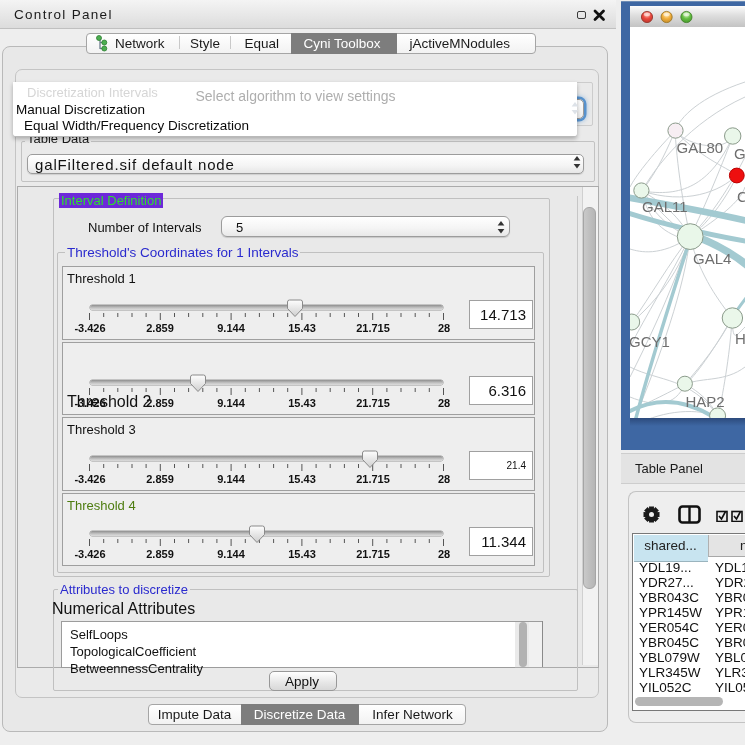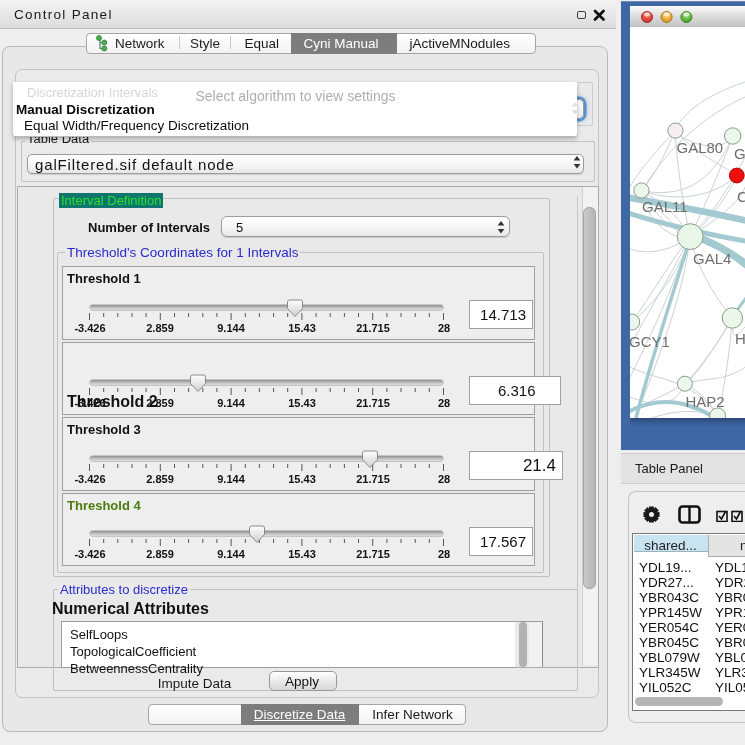--- a/index.html
+++ b/index.html
@@ -1,19 +1,19 @@
 <!DOCTYPE html>
 <html><head>
 <meta charset="utf-8">
 <style>
   html,body{margin:0;padding:0;}
   body{width:745px;height:745px;position:relative;background:#eeeeee;
        font-family:"Liberation Sans",sans-serif;overflow:hidden;}
   .abs{position:absolute;}
-  .bold{font-weight:bold;}
+  .bold{font-weight:normal;}
 </style>
 </head>
 <body>
 
 <div class="abs" style="left:0;top:0;width:615.5px;height:28px;background:linear-gradient(#f4f4f4,#dcdcdc);border-bottom:1px solid #c0c0c0;"></div>
 <div class="abs" style="left:14px;top:6.5px;font-size:13.5px;letter-spacing:1.3px;color:#1a1a1a;">Control Panel</div>
 
 <div class="abs" style="left:577px;top:10.5px;width:7px;height:6.5px;border:1.8px solid #3a3a3a;border-radius:2px;"></div>
 <svg class="abs" style="left:593px;top:9px;" width="13" height="13">
  <path d="M2,2 L10.5,10.5 M10.5,2 L2,10.5" stroke="#111" stroke-width="2.8" stroke-linecap="round"></path>
@@ -29,21 +29,21 @@
   <line x1="6" y1="14.5" x2="10.3" y2="14.5" stroke="#6b7b8b" stroke-width="1.3"></line>
   <circle cx="5" cy="4" r="2.5" fill="#4caf50" stroke="#2e7d32" stroke-width="0.8"></circle>
   <circle cx="10.3" cy="8.5" r="2.5" fill="#4caf50" stroke="#2e7d32" stroke-width="0.8"></circle>
   <circle cx="10.3" cy="14.5" r="2.5" fill="#4caf50" stroke="#2e7d32" stroke-width="0.8"></circle>
 </svg>
 <div class="abs" style="left:115px;top:36px;font-size:13.5px;color:#1a1a1a;">Network</div>
 <div class="abs" style="left:179px;top:36px;width:0;height:13px;border-left:1px solid #c9c9c9;"></div>
 <div class="abs" style="left:190px;top:36px;font-size:13.5px;color:#1a1a1a;text-align:right;">Style</div>
 <div class="abs" style="left:230px;top:36px;width:0;height:13px;border-left:1px solid #c9c9c9;"></div>
 <div class="abs" style="left:244.5px;top:36px;font-size:13.5px;color:#1a1a1a;">Equal</div>
-<div class="abs" style="left:303.5px;top:36px;font-size:13.5px;color:#fff;">Cyni Manual</div>
+<div class="abs" style="left:303.5px;top:36px;font-size:13.5px;color:#fff;">Cyni Toolbox</div>
 <div class="abs" style="left:409.5px;top:36px;font-size:13.5px;color:#1a1a1a;">jActiveMNodules</div>
 
 <div class="abs" style="left:15px;top:69px;width:582px;height:627px;background:#eaeaea;border:1px solid #c4c4c4;border-radius:7px;"></div>
 
 <div class="abs" style="left:21px;top:82px;width:570px;height:42px;border:1px solid #cccccc;border-radius:2px;"></div>
 
 <div class="abs" style="left:27px;top:99px;width:555px;height:18px;background:linear-gradient(#ffffff,#ececec);border:1px solid #9a9a9a;border-radius:5px;box-shadow:0 0 0 2.5px rgba(70,135,200,0.85),0 0 4px 3px rgba(100,160,220,0.5);"></div>
 
 <div class="abs" style="left:21px;top:141px;width:572px;height:39px;border:1px solid #c2c2c2;border-radius:2px;"></div>
 <div class="abs" style="left:25px;top:130.5px;font-size:13px;color:#1a1a1a;background:#eaeaea;padding:0 2px;">Table Data</div>
@@ -54,21 +54,21 @@
   <path d="M4,12.5 L7.4,8 L0.6,8 Z" fill="#333"></path>
 </svg>
 
 <div class="abs" style="left:17px;top:186px;width:580px;height:480px;background:#e9e9e9;border:1px solid #ababab;"></div>
 
 <div class="abs" style="left:582px;top:187px;width:15px;height:478px;background:#f2f2f2;border-left:1px solid #d0d0d0;"></div>
 <div class="abs" style="left:582.5px;top:207px;width:11px;height:380px;background:linear-gradient(90deg,#c9c9c9,#b5b5b5);border:1px solid #a5a5a5;border-radius:6px;"></div>
 <div class="abs" style="left:577px;top:196px;width:0;height:470px;border-left:1px solid #c6c6c6;"></div>
 
 <div class="abs" style="left:53px;top:197.5px;width:495px;height:377px;border:1px solid #c0c0c0;border-radius:2px;"></div>
-<div class="abs" style="left:59px;top:192.5px;font-size:13px;color:#2ce02c;background:#0f766e;padding:0 2px;">Interval Definition</div>
+<div class="abs" style="left:59px;top:192.5px;font-size:13px;color:#2ce02c;background:#6d28d9;padding:0 2px;">Interval Definition</div>
 
 <div class="abs bold" style="left:88px;top:219.5px;font-size:13px;color:#111;">Number of Intervals</div>
 <div class="abs" style="left:221px;top:216px;width:287px;height:19px;background:linear-gradient(#ffffff,#f4f4f4 60%,#e8e8e8);border:1px solid #9c9c9c;border-radius:6px;box-shadow:0 1px 1px rgba(0,0,0,0.15);"></div>
 <div class="abs" style="left:236px;top:220px;font-size:13px;color:#111;">5</div>
 <svg class="abs" style="left:497px;top:221px;" width="8" height="13">
   <path d="M4,0 L7.4,4.5 L0.6,4.5 Z" fill="#333"></path>
   <path d="M4,12.5 L7.4,8 L0.6,8 Z" fill="#333"></path>
 </svg>
 
 <div class="abs" style="left:57px;top:252px;width:485px;height:319px;border:1px solid #c0c0c0;border-radius:2px;"></div>
@@ -160,21 +160,21 @@
 <div class="abs" style="left:414px;top:397px;width:60px;text-align:center;font-size:11px;font-weight:bold;color:#111;">28</div>
 <svg class="abs" style="left:190px;top:374px;" width="17" height="19">
     <path d="M2.5,1 h11 a2,2 0 0 1 2,2 v6.5 l-7.5,8 l-7.5,-8 v-6.5 a2,2 0 0 1 2,-2 z" fill="url(#g2)" stroke="#8a8a8a" stroke-width="1"></path>
     <defs>
       <linearGradient id="g2" x1="0" y1="0" x2="0" y2="1">
         <stop offset="0" stop-color="#fefefe"></stop>
         <stop offset="1" stop-color="#cfcfcf"></stop>
       </linearGradient>
     </defs>
   </svg>
-<div class="abs" style="left:469px;top:375.5px;width:56px;height:27px;background:#fff;border:1px solid #a0a0a0;font-size:15px;color:#111;text-align:left;line-height:27px;padding-right:6px;box-sizing:content-box;padding-left:28px;">6.316</div>
+<div class="abs" style="left:469px;top:375.5px;width:56px;height:27px;background:#fff;border:1px solid #a0a0a0;font-size:15px;color:#111;text-align:right;line-height:27px;padding-right:6px;box-sizing:content-box;">6.316</div>
 <div class="abs" style="left:62px;top:417px;width:471px;height:71.5px;background:#eeeeee;border:1px solid #9f9f9f;"></div>
 <div class="abs bold" style="left:67px;top:422px;font-size:13px;color:#111;">Threshold 3</div>
 <div class="abs" style="left:90px;top:455.5px;width:353px;height:5px;background:linear-gradient(#8f8f8f,#c6c6c6 60%,#dcdcdc);border-radius:3px;box-shadow:0 0 0 0.5px #9a9a9a;"></div>
 <svg class="abs" style="left:62px;top:463.5px;" width="420" height="8">
     <line x1="27.5" y1="0" x2="27.5" y2="7" stroke="#555" stroke-width="1"></line>
     <line x1="41.7" y1="0" x2="41.7" y2="4" stroke="#555" stroke-width="1"></line>
     <line x1="55.8" y1="0" x2="55.8" y2="4" stroke="#555" stroke-width="1"></line>
     <line x1="70.0" y1="0" x2="70.0" y2="4" stroke="#555" stroke-width="1"></line>
     <line x1="84.1" y1="0" x2="84.1" y2="4" stroke="#555" stroke-width="1"></line>
     <line x1="98.3" y1="0" x2="98.3" y2="7" stroke="#555" stroke-width="1"></line>
@@ -207,21 +207,21 @@
 <div class="abs" style="left:414px;top:472.5px;width:60px;text-align:center;font-size:11px;font-weight:bold;color:#111;">28</div>
 <svg class="abs" style="left:362px;top:449.5px;" width="17" height="19">
     <path d="M2.5,1 h11 a2,2 0 0 1 2,2 v6.5 l-7.5,8 l-7.5,-8 v-6.5 a2,2 0 0 1 2,-2 z" fill="url(#g3)" stroke="#8a8a8a" stroke-width="1"></path>
     <defs>
       <linearGradient id="g3" x1="0" y1="0" x2="0" y2="1">
         <stop offset="0" stop-color="#fefefe"></stop>
         <stop offset="1" stop-color="#cfcfcf"></stop>
       </linearGradient>
     </defs>
   </svg>
-<div class="abs" style="left:469px;top:451px;width:56px;height:27px;background:#fff;border:1px solid #a0a0a0;font-size:17px;color:#111;text-align:right;line-height:27px;padding-right:6px;box-sizing:content-box;padding-left:30px;">21.4</div>
+<div class="abs" style="left:469px;top:451px;width:56px;height:27px;background:#fff;border:1px solid #a0a0a0;font-size:10px;color:#111;text-align:right;line-height:27px;padding-right:6px;box-sizing:content-box;">21.4</div>
 <div class="abs" style="left:62px;top:492.5px;width:471px;height:71.5px;background:#eeeeee;border:1px solid #9f9f9f;"></div>
 <div class="abs bold" style="left:67px;top:497.5px;font-size:13px;color:#4d7c0f;">Threshold 4</div>
 <div class="abs" style="left:90px;top:531px;width:353px;height:5px;background:linear-gradient(#8f8f8f,#c6c6c6 60%,#dcdcdc);border-radius:3px;box-shadow:0 0 0 0.5px #9a9a9a;"></div>
 <svg class="abs" style="left:62px;top:539px;" width="420" height="8">
     <line x1="27.5" y1="0" x2="27.5" y2="7" stroke="#555" stroke-width="1"></line>
     <line x1="41.7" y1="0" x2="41.7" y2="4" stroke="#555" stroke-width="1"></line>
     <line x1="55.8" y1="0" x2="55.8" y2="4" stroke="#555" stroke-width="1"></line>
     <line x1="70.0" y1="0" x2="70.0" y2="4" stroke="#555" stroke-width="1"></line>
     <line x1="84.1" y1="0" x2="84.1" y2="4" stroke="#555" stroke-width="1"></line>
     <line x1="98.3" y1="0" x2="98.3" y2="7" stroke="#555" stroke-width="1"></line>
@@ -254,40 +254,40 @@
 <div class="abs" style="left:414px;top:548px;width:60px;text-align:center;font-size:11px;font-weight:bold;color:#111;">28</div>
 <svg class="abs" style="left:249px;top:525px;" width="17" height="19">
     <path d="M2.5,1 h11 a2,2 0 0 1 2,2 v6.5 l-7.5,8 l-7.5,-8 v-6.5 a2,2 0 0 1 2,-2 z" fill="url(#g4)" stroke="#8a8a8a" stroke-width="1"></path>
     <defs>
       <linearGradient id="g4" x1="0" y1="0" x2="0" y2="1">
         <stop offset="0" stop-color="#fefefe"></stop>
         <stop offset="1" stop-color="#cfcfcf"></stop>
       </linearGradient>
     </defs>
   </svg>
-<div class="abs" style="left:469px;top:526.5px;width:56px;height:27px;background:#fff;border:1px solid #a0a0a0;font-size:15px;color:#111;text-align:right;line-height:27px;padding-right:6px;box-sizing:content-box;">17.567</div>
+<div class="abs" style="left:469px;top:526.5px;width:56px;height:27px;background:#fff;border:1px solid #a0a0a0;font-size:15px;color:#111;text-align:right;line-height:27px;padding-right:6px;box-sizing:content-box;">11.344</div>
 
 <div class="abs" style="left:53px;top:588.5px;width:523px;height:100px;border:1px solid #c0c0c0;border-radius:2px;"></div>
 <div class="abs" style="left:58px;top:582px;font-size:13px;color:#2a2ace;background:#e9e9e9;padding:0 2px;">Attributes to discretize</div>
 <div class="abs bold" style="left:52px;top:599.5px;font-size:16px;color:#111;">Numerical Attributes</div>
 <div class="abs" style="left:61px;top:621px;width:453px;height:45px;background:#ffffff;border:1px solid #9c9c9c;border-right:none;">
   <div style="font-size:13px;color:#111;padding:5px 0 0 8px;line-height:16.8px;">SelfLoops<br>TopologicalCoefficient<br>BetweennessCentrality</div>
 </div>
 <div class="abs" style="left:514.5px;top:621px;width:14.5px;height:45px;background:#eaeaea;border-top:1px solid #9c9c9c;"></div>
 <div class="abs" style="left:529px;top:621px;width:13px;height:45px;background:#f1f1f1;border-top:1px solid #9c9c9c;"></div>
 <div class="abs" style="left:542px;top:621px;width:0;height:46px;border-left:1.5px solid #8a8a8a;"></div>
 <div class="abs" style="left:519px;top:622px;width:8px;height:45px;background:#b2b2b2;border-radius:4px;"></div>
 
 <div class="abs" style="left:268.5px;top:671px;width:66px;height:18px;background:linear-gradient(#ffffff,#e6e6e6 60%,#d8d8d8);border:1px solid #989898;border-radius:5px;"></div>
 <div class="abs" style="left:268.5px;top:673.5px;width:67px;text-align:center;font-size:13.5px;color:#111;">Apply</div>
 
 <div class="abs" style="left:148px;top:703.5px;width:316px;height:19px;background:linear-gradient(#ffffff,#f2f2f2);border:1px solid #a5a5a5;border-radius:4px;"></div>
 <div class="abs" style="left:240.5px;top:703.5px;width:118px;height:21px;background:#7d7d7d;"></div>
-<div class="abs" style="left:148px;top:676px;width:93px;text-align:center;font-size:13.5px;color:#1a1a1a;">Impute Data</div>
-<div class="abs" style="left:240.5px;top:707px;width:118px;text-align:center;font-size:13.5px;color:#fff;text-decoration:underline;">Discretize Data</div>
+<div class="abs" style="left:148px;top:707px;width:93px;text-align:center;font-size:13.5px;color:#1a1a1a;">Impute Data</div>
+<div class="abs" style="left:240.5px;top:707px;width:118px;text-align:center;font-size:13.5px;color:#fff;">Discretize Data</div>
 <div class="abs" style="left:358.5px;top:707px;width:108px;text-align:center;font-size:13.5px;color:#1a1a1a;">Infer Network</div>
 
 <div class="abs" style="left:615.5px;top:370px;width:3px;height:3px;background:#6a6a6a;border-radius:1px;"></div>
 
 <div class="abs" style="left:616px;top:0;width:129px;height:745px;background:#eeeeee;"></div>
 
 <div class="abs" style="left:621px;top:1px;width:124px;height:449px;background:#3e67a3;"></div>
 <div class="abs" style="left:630px;top:418px;width:115px;height:8px;background:linear-gradient(#2c4a7c,#3e67a3);"></div>
 
 <div class="abs" style="left:630px;top:6px;width:115px;height:21px;background:linear-gradient(#fcfcfc,#dedede 45%,#c3c3c3);border-bottom:1px solid #8e8e8e;"></div>
@@ -402,21 +402,21 @@
   </svg>
 <svg class="abs" style="left:716px;top:509.5px;" width="13" height="12">
     <rect x="1" y="1.5" width="10" height="10" fill="none" stroke="#111" stroke-width="1.6"></rect>
     <path d="M3,6 L5.5,9 L9.5,1.5" fill="none" stroke="#111" stroke-width="1.6"></path>
   </svg>
 <svg class="abs" style="left:730.5px;top:509.5px;" width="13" height="12">
     <rect x="1" y="1.5" width="10" height="10" fill="none" stroke="#111" stroke-width="1.6"></rect>
     <path d="M3,6 L5.5,9 L9.5,1.5" fill="none" stroke="#111" stroke-width="1.6"></path>
   </svg>
 <div class="abs" style="left:632px;top:533px;width:113px;height:176px;background:#fff;border:1.5px solid #787878;border-right:none;"></div>
-<div class="abs" style="left:633.5px;top:535px;width:74px;height:17px;background:#c8e4f0;border-bottom:1px solid #9ab4be;box-sizing:border-box;text-align:center;font-size:13.5px;color:#222;line-height:21px;">shared...</div>
+<div class="abs" style="left:633.5px;top:535px;width:74px;height:27px;background:#c8e4f0;border-bottom:1px solid #9ab4be;box-sizing:border-box;text-align:center;font-size:13.5px;color:#222;line-height:21px;">shared...</div>
 <div class="abs" style="left:708px;top:535px;width:37px;height:21px;background:#e4e4e4;border-left:1px solid #b0b0b0;border-bottom:1px solid #a8a8a8;font-size:13.5px;color:#222;line-height:21px;"><span style="margin-left:31px;">na</span></div>
 <div class="abs" style="left:639px;top:560px;width:70px;height:132px;overflow:hidden;font-size:13.5px;color:#111;">
     <div style="height:15px;line-height:15px;">YDL19...</div>
     <div style="height:15px;line-height:15px;">YDR27...</div>
     <div style="height:15px;line-height:15px;">YBR043C</div>
     <div style="height:15px;line-height:15px;">YPR145W</div>
     <div style="height:15px;line-height:15px;">YER054C</div>
     <div style="height:15px;line-height:15px;">YBR045C</div>
     <div style="height:15px;line-height:15px;">YBL079W</div>
     <div style="height:15px;line-height:15px;">YLR345W</div>

